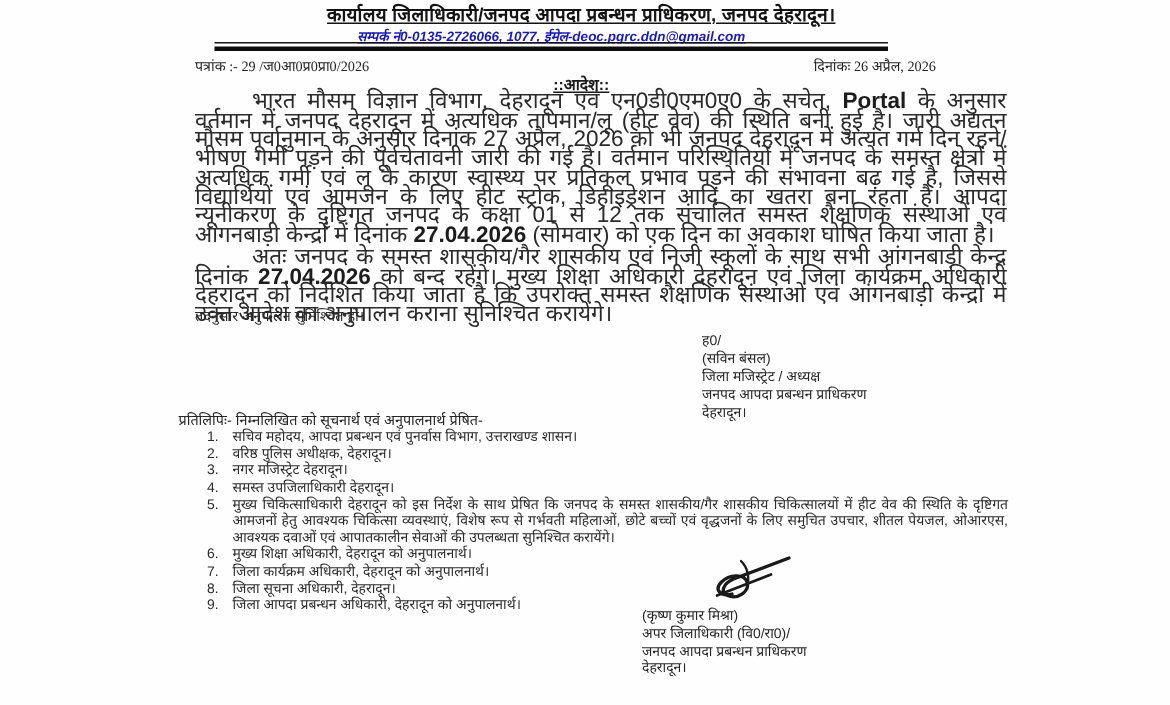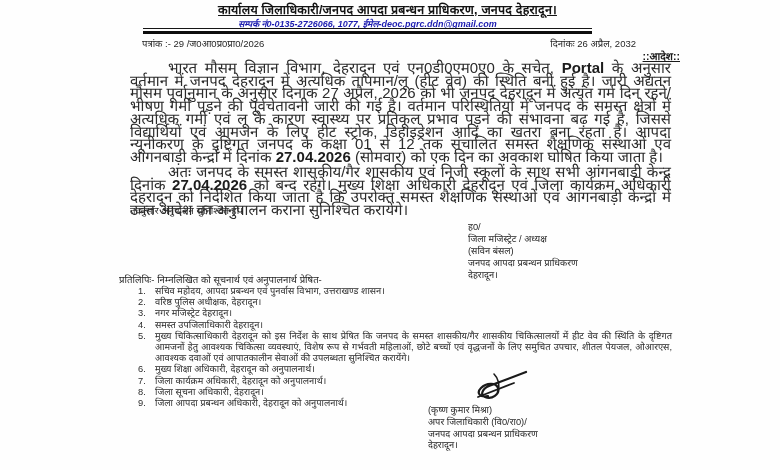--- a/index.html
+++ b/index.html
@@ -24,28 +24,28 @@
     color:#1b1bb0;
   }
   .contact-line span { text-decoration:underline; }
 
   .double-rule {
     position:absolute; left:143px; top:28px; width:449px; height:6px;
     border-top:1.5px solid #151515; border-bottom:3px solid #0d0d0d;
   }
 
   .ref-row {
-    position:absolute; left:142px; top:37px; width:494px;
+    position:absolute; left:130px; top:37px; width:494px;
     display:flex; justify-content:space-between;
-    font-size:9.5px; color:#262626;
+    font-size:9.5px; color:#262626;font-family:Liberation Serif, serif;
   }
 
   .order-heading {
     position:absolute; left:95px; top:49px; width:585px;
-    text-align:right; font-size:10.5px; font-weight:bold; color:#1a1a1a;
+    text-align:center; font-size:10.5px; font-weight:bold; color:#1a1a1a;
   }
   .order-heading span { text-decoration:underline; }
 
   .body-para {
     position:absolute; left:130px; width:541px;
     font-size:15px; line-height:12.7px; text-align:justify;
     text-indent:38px; color:#2b2b2b;
   }
   #para1 { top:62px; }
   #para2 { top:166px; }
@@ -87,37 +87,37 @@
   </div>
 
   <div class="contact-line">
     <span>सम्पर्क नं0-0135-2726066, 1077, ईमेल-deoc.pgrc.ddn@gmail.com</span>
   </div>
 
   <div class="double-rule"></div>
 
   <div class="ref-row">
     <span>पत्रांक :- 29 /ज0आ0प्र0प्रा0/2026</span>
-    <span>दिनांकः 26 अप्रैल, 2032</span>
+    <span>दिनांकः 26 अप्रैल, 2026</span>
   </div>
 
   <div class="order-heading">
     <span>::आदेश::</span>
   </div>
 
   <p class="body-para" id="para1"><span>भारत मौसम विज्ञान विभाग, देहरादून एवं एन0डी0एम0ए0 के सचेत, </span><span class="b">Portal</span><span> के अनुसार वर्तमान में जनपद देहरादून में अत्यधिक तापमान/लू (हीट वेव) की स्थिति बनी हुई है। जारी अद्यतन मौसम पूर्वानुमान के अनुसार दिनांक 27 अप्रैल, 2026 को भी जनपद देहरादून में अत्यंत गर्म दिन रहने/भीषण गर्मी पड़ने की पूर्वचेतावनी जारी की गई है। वर्तमान परिस्थितियों में जनपद के समस्त क्षेत्रों में अत्यधिक गर्मी एवं लू के कारण स्वास्थ्य पर प्रतिकूल प्रभाव पड़ने की संभावना बढ़ गई है, जिससे विद्यार्थियों एवं आमजन के लिए हीट स्ट्रोक, डिहाइड्रेशन आदि का खतरा बना रहता है। आपदा न्यूनीकरण के दृष्टिगत जनपद के कक्षा 01 से 12 तक संचालित समस्त शैक्षणिक संस्थाओं एवं आंगनबाड़ी केन्द्रों में दिनांक </span><span class="b">27.04.2026</span><span> (सोमवार) को एक दिन का अवकाश घोषित किया जाता है।</span></p>
 
   <p class="body-para" id="para2"><span>अतः जनपद के समस्त शासकीय/गैर शासकीय एवं निजी स्कूलों के साथ सभी आंगनबाड़ी केन्द्र दिनांक </span><span class="b">27.04.2026</span><span> को बन्द रहेंगे। मुख्य शिक्षा अधिकारी देहरादून एवं जिला कार्यक्रम अधिकारी देहरादून को निर्देशित किया जाता है कि उपरोक्त समस्त शैक्षणिक संस्थाओं एवं आंगनबाड़ी केन्द्रों में उक्त आदेश का अनुपालन कराना सुनिश्चित करायेंगे।</span></p>
 
   <div class="closing-line">तदनुसार अनुपालन सुनिश्चित हो।</div>
 
   <div class="sig-block" id="sig1">
     <div>ह0/</div>
+    <div>(सविन बंसल)</div>
     <div>जिला मजिस्ट्रेट / अध्यक्ष</div>
-    <div>(सविन बंसल)</div>
     <div>जनपद आपदा प्रबन्धन प्राधिकरण</div>
     <div>देहरादून।</div>
   </div>
 
   <div class="copies-heading">प्रतिलिपिः- निम्नलिखित को सूचनार्थ एवं अनुपालनार्थ प्रेषित-</div>
 
   <ul class="copies-list">
     <li>
         <span class="num">1.</span>
         <span class="txt">सचिव महोदय, आपदा प्रबन्धन एवं पुनर्वास विभाग, उत्तराखण्ड शासन।</span>

